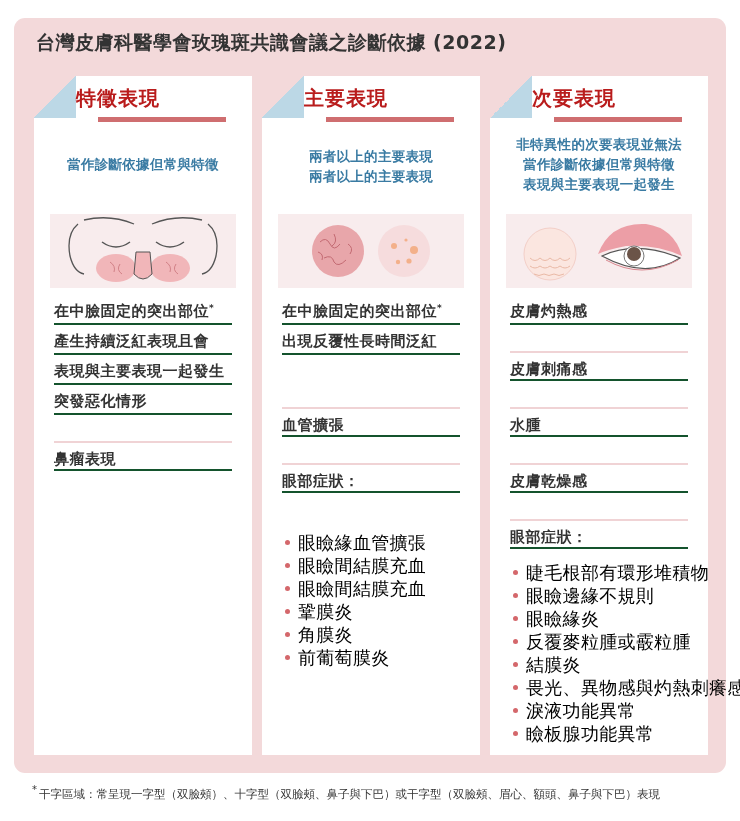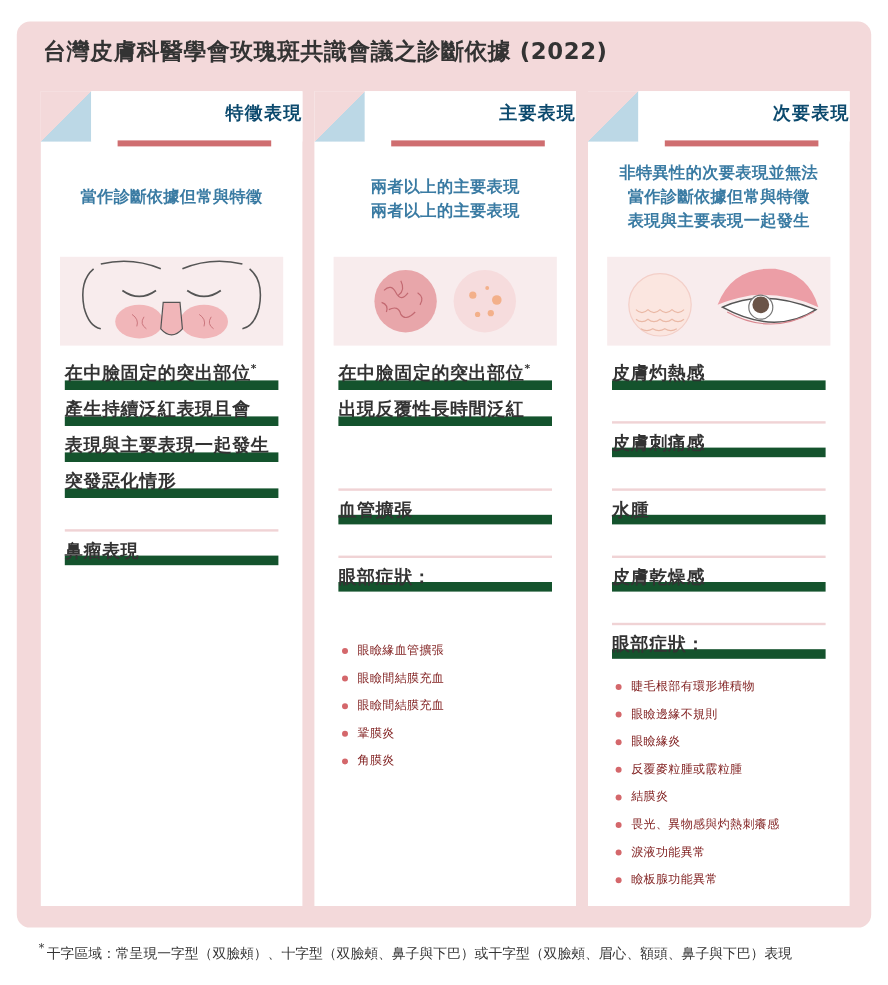--- a/index.html
+++ b/index.html
@@ -22,51 +22,51 @@
   .col.c3 { left: 490px; }
 
   .corner {
     position: absolute; left: 0; top: 0; width: 42px; height: 42px;
     background: linear-gradient(135deg, #f3d9da 0 50%, #bcd8e6 50% 100%);
   }
   .col-head {
     position: absolute; left: 42px; top: 0; right: 0; height: 42px; background: #ffffff;
   }
   .head-label {
-    position: absolute; left: 0; right: 0; top: 9px; text-align: right;
-    font-size: 15px; font-weight: bold; color: #0c4a6e; letter-spacing: 1px;
+    position: absolute; left: 0; right: 0; top: 9px; text-align: left;
+    font-size: 20px; font-weight: bold; color: #b91c1c; letter-spacing: 1px;
   }
   .head-bar {
     position: absolute; left: 64px; width: 128px; top: 41px; height: 5px; background: #cf6e70;
   }
   .c1 .head-bar { left: 64px; }
 
   .subtitle {
     position: absolute; left: 0; right: 0; text-align: center; font-size: 13.5px;
     font-weight: bold; color: #3a7ba3; line-height: 20px; letter-spacing: 0.3px;
   }
   .illus {
     position: absolute; left: 16px; right: 16px; top: 138px; height: 74px;
     background: #f8eced; overflow: hidden;
   }
   .illus svg { position: absolute; left: 0; top: 0; }
 
   .items { position: absolute; left: 20px; right: 20px; }
   .row {
     font-size: 15px; font-weight: bold; color: #333333; line-height: 24px;
-    border-bottom: 8px solid #14532d; padding-top: 4px; height: 30px; white-space: nowrap;
+    border-bottom: 2px solid #14532d; padding-top: 4px; height: 30px; white-space: nowrap;
     letter-spacing: 0.5px;
   }
   .row.gap { border-top: 2px solid #f0d3d5; }
   .sup { font-size: 9px; vertical-align: top; position: relative; top: -3px; }
   .spacer { height: 26px; }
 
   .bullets { position: absolute; left: 20px; right: 10px; }
   .bullet {
-    font-size: 10px; color: #7f1d1d; line-height: 23px; white-space: nowrap;
+    font-size: 18px; color: #000000; line-height: 23px; white-space: nowrap;
     position: relative; padding-left: 16px; letter-spacing: 0.3px;
   }
   .bullet::before {
     content: ""; position: absolute; left: 3px; top: 9px; width: 5px; height: 5px;
     border-radius: 50%; background: #d4676b;
   }
 
   .footnote {
     position: absolute; left: 32px; top: 787px; font-size: 11.5px; color: #333333; white-space: nowrap;
   }
@@ -149,20 +149,21 @@
     <div class="spacer"></div>
     <div class="row gap">眼部症狀：</div>
   </div>
 
   <div class="bullets" style="top:455px">
     <div class="bullet">眼瞼緣血管擴張</div>
     <div class="bullet">眼瞼間結膜充血</div>
     <div class="bullet">眼瞼間結膜充血</div>
     <div class="bullet">鞏膜炎</div>
     <div class="bullet">角膜炎</div>
+    <div class="bullet">前葡萄膜炎</div>
   </div>
 </div>
 
 <div class="col c3">
   <div class="corner"></div>
   <div class="col-head">
     <div class="head-label">次要表現</div>
   </div>
   <div class="head-bar" style="left:64px"></div>
 

